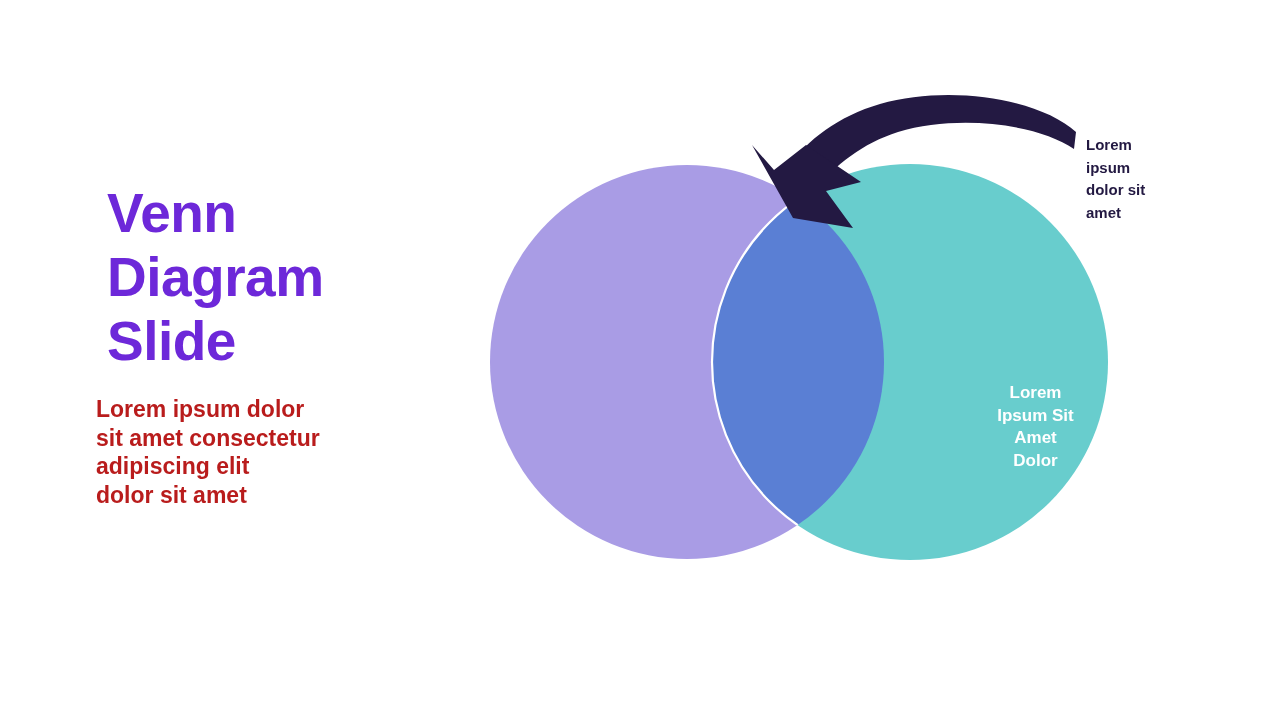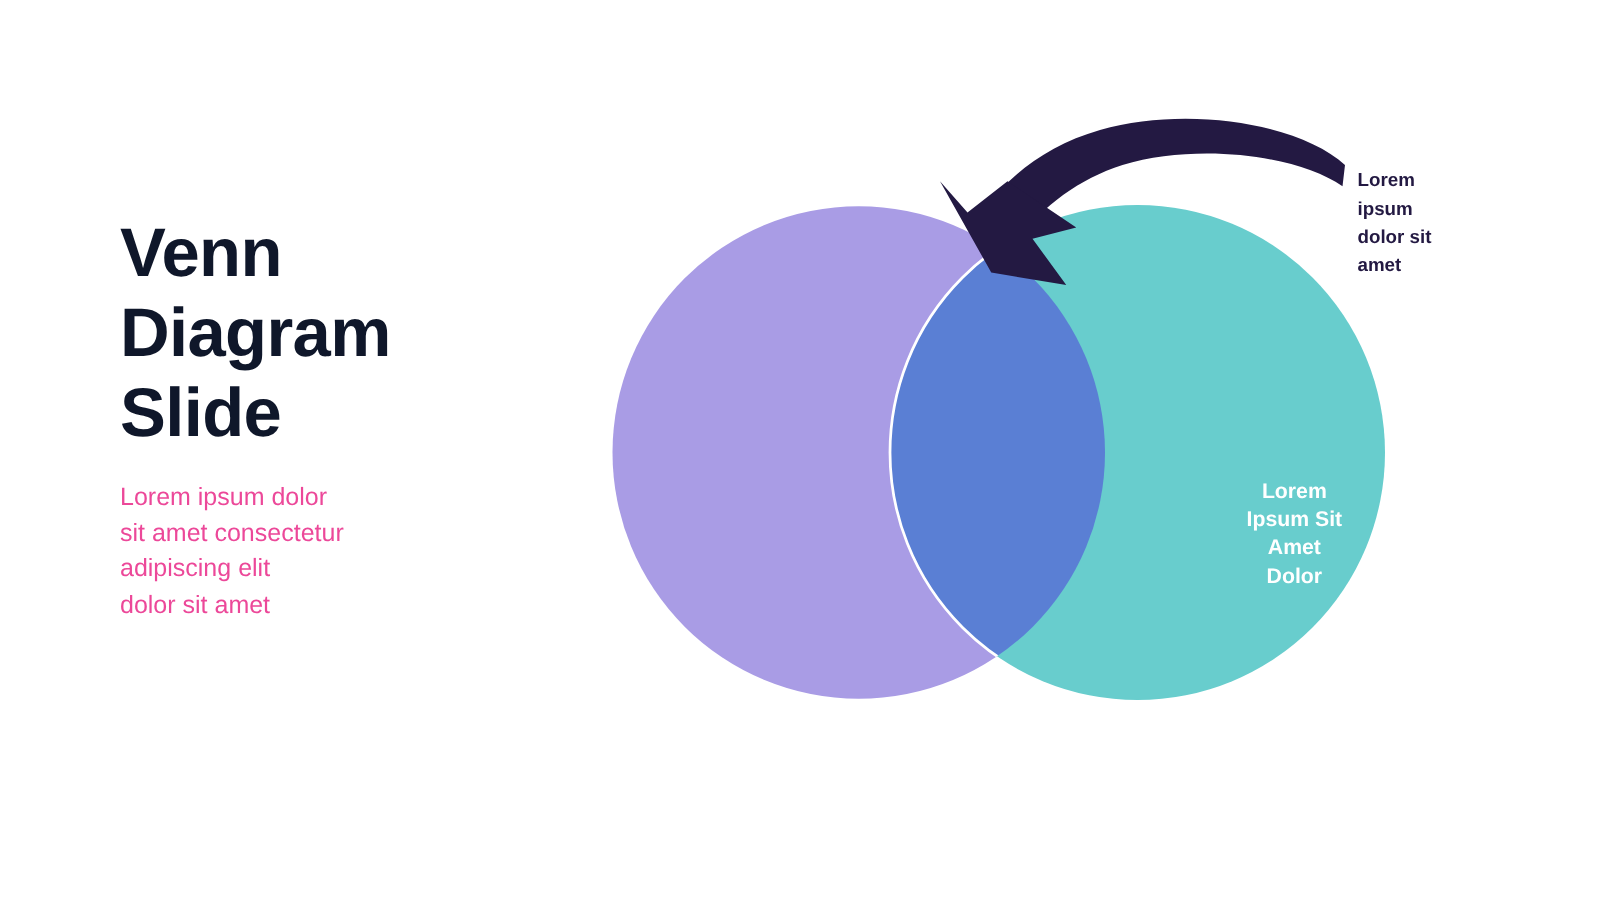--- a/index.html
+++ b/index.html
@@ -25,32 +25,32 @@
   #text-column {
     position: absolute;
     left: 96px;
     top: 170px;
     width: 300px;
   }
   #slide-title {
     font-size: 55px;
     line-height: 64px;
     font-weight: bold;
-    color: #0f172a;
+    color: #6d28d9;
     letter-spacing: -0.5px;
-    margin: 0;
+    margin: 11px;
     white-space: pre-line;
   }
   #slide-body {
     margin: 0;
     margin-top: 22px;
-    font-size: 20px;
+    font-size: 23px;
     line-height: 28.5px;
-    color: #ec4899;
-    font-weight: normal;
+    color: #b91c1c;
+    font-weight: bold;
     white-space: pre-line;
   }
   
   #venn-wrap {
     position: absolute;
     left: 440px;
     top: 60px;
     width: 800px;
     height: 540px;
   }

